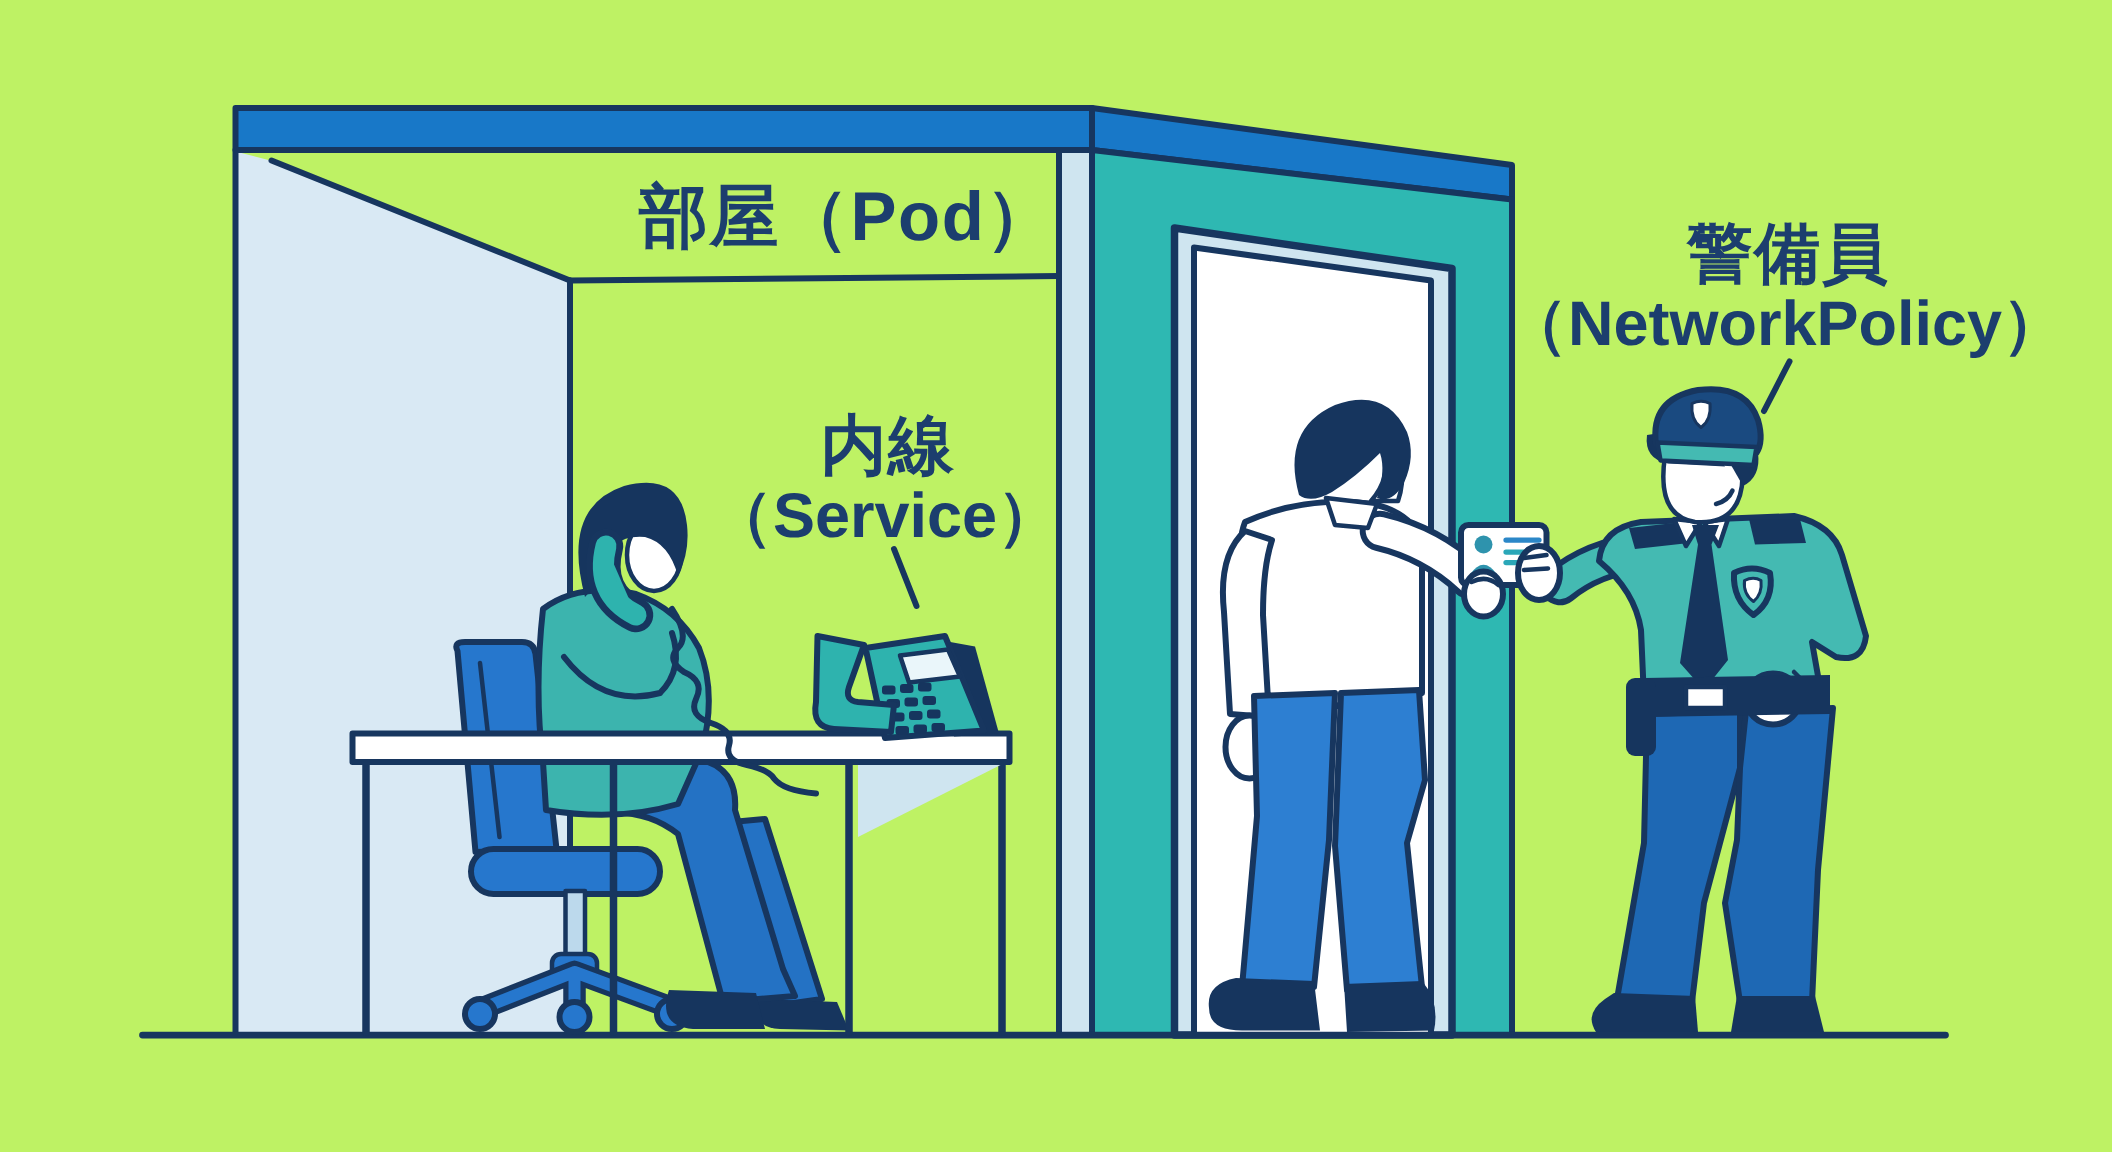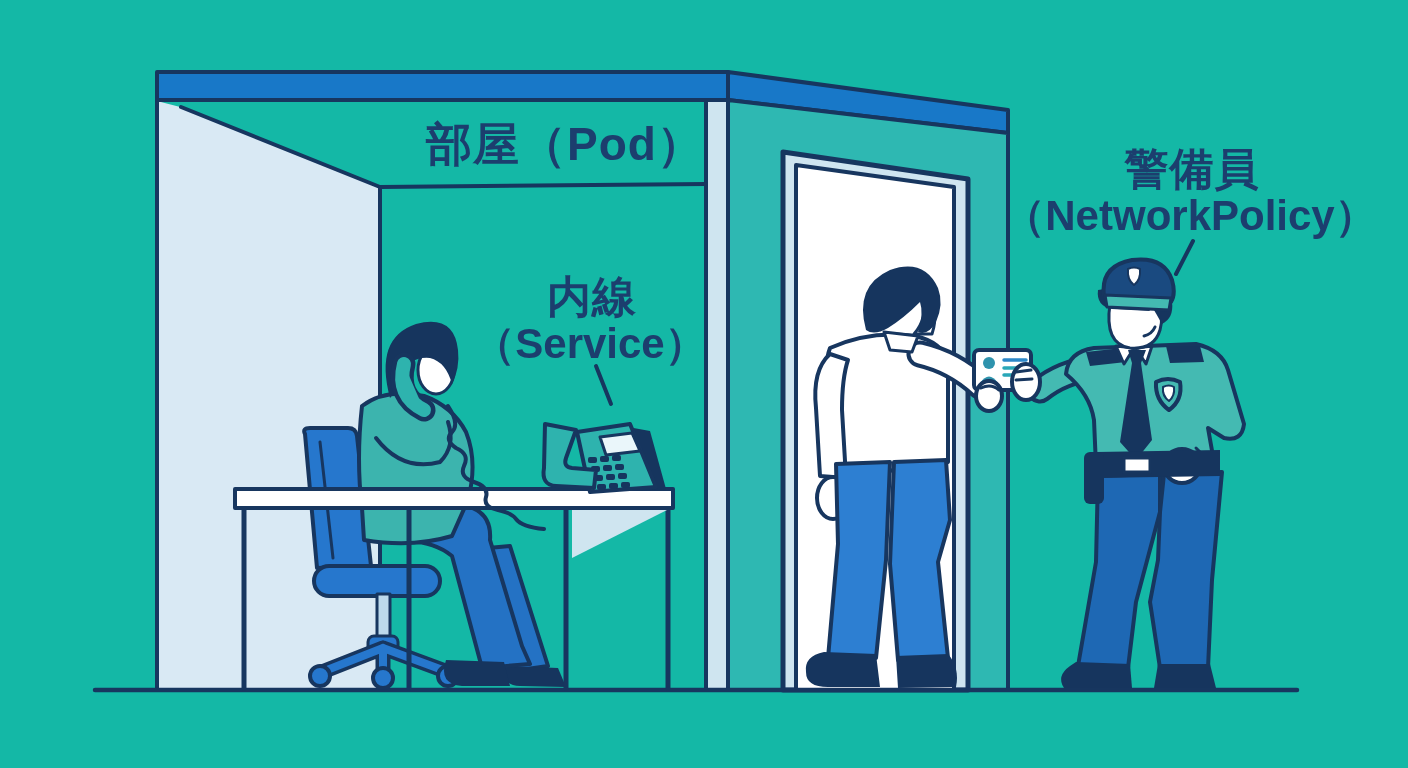--- a/index.html
+++ b/index.html
@@ -1,16 +1,16 @@
 <!DOCTYPE html>
 <html><head>
 <meta charset="utf-8">
 <style>
   html,body{margin:0;padding:0;background:#ffffff;width:1408px;height:768px;overflow:hidden;}
-  .stage{width:1408px;height:768px;position:relative;background:#14b8a6;}
+  .stage{width:1408px;height:768px;position:relative;background:#bef264;}
   svg{display:block;}
   text{font-family:"Liberation Sans","DejaVu Sans",sans-serif;font-weight:bold;fill:#1c3e6e;}
   .lbl-big{font-size:46px;letter-spacing:1px;}
   .lbl-mid{font-size:44px;letter-spacing:1px;}
   .lbl-sub{font-size:42px;letter-spacing:0px;}
 </style>
 </head>
 <body>
 
 <div class="stage">

